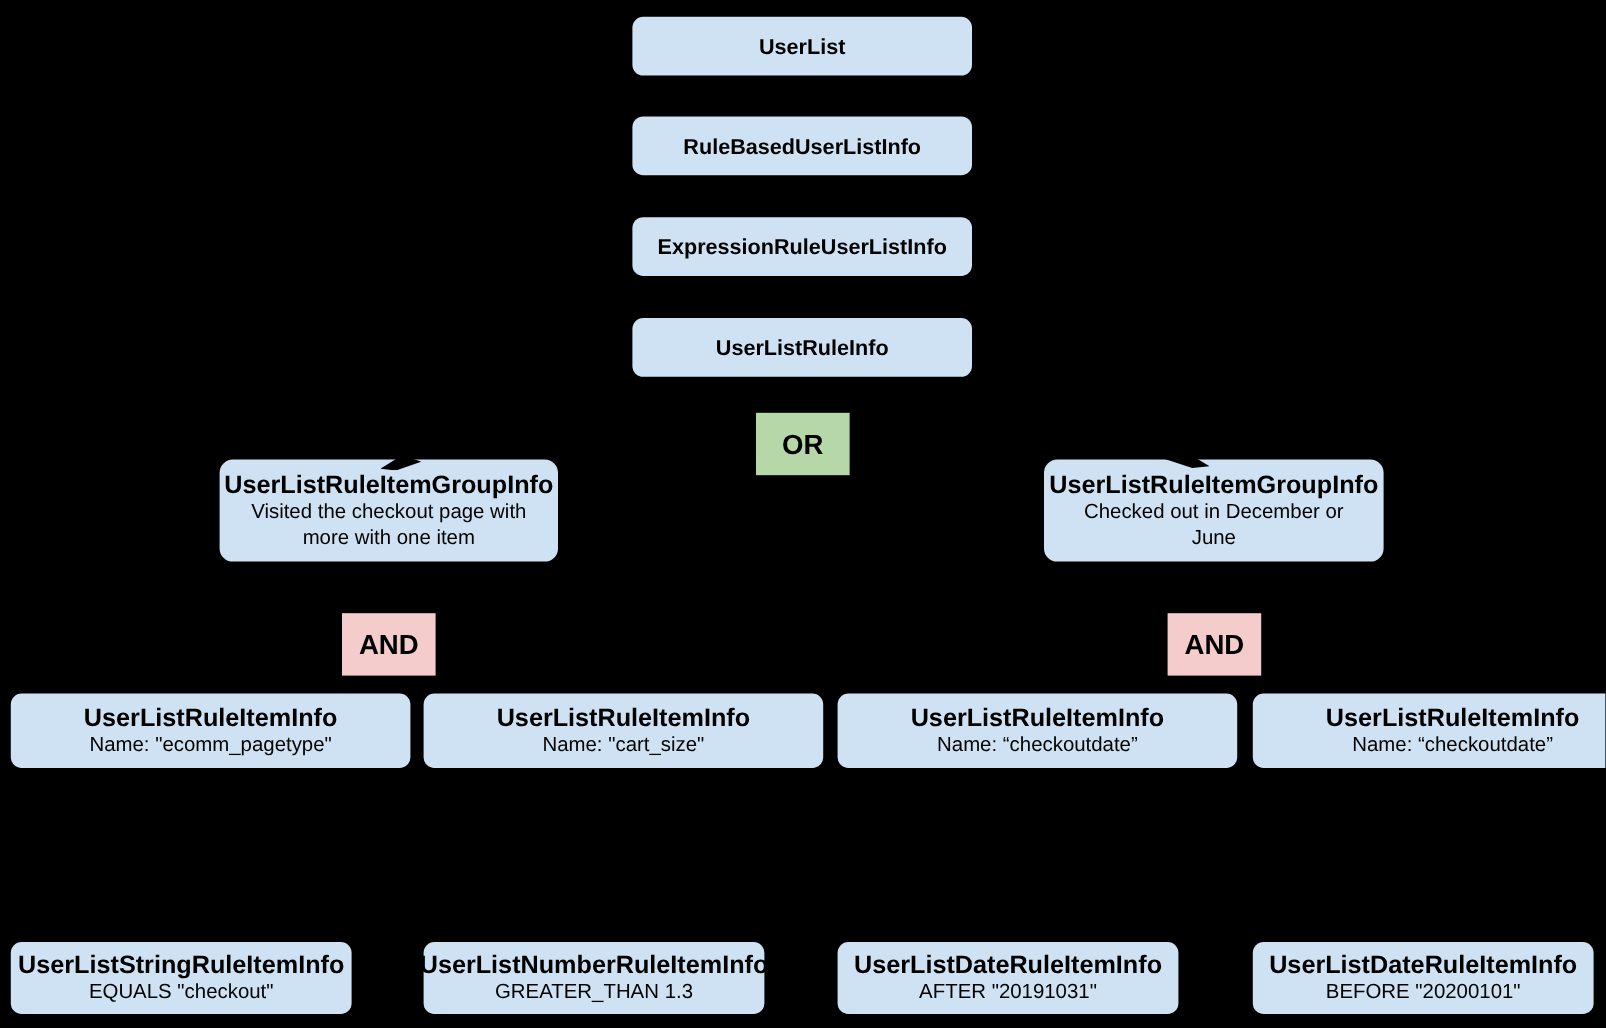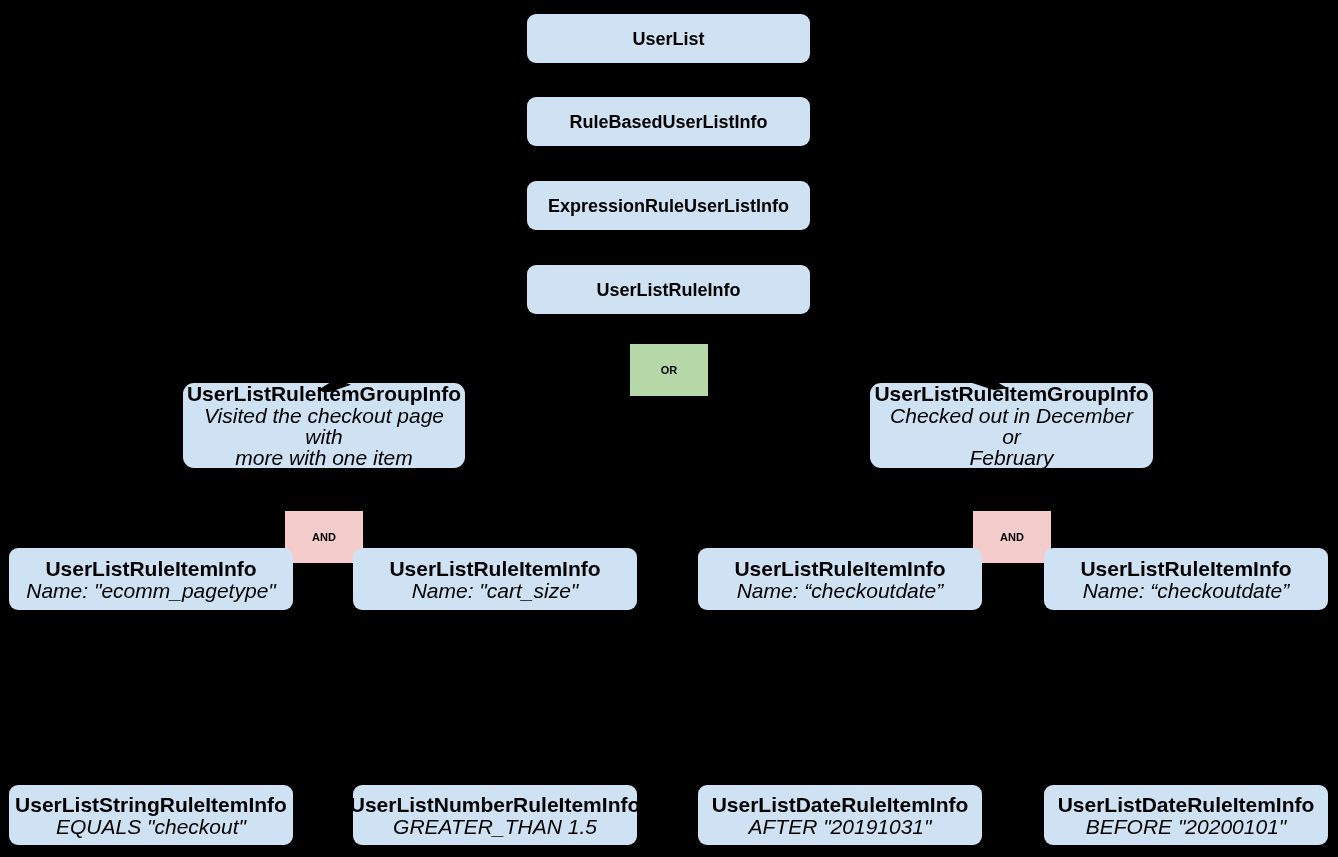--- a/index.html
+++ b/index.html
@@ -27,49 +27,48 @@
     text-align: center;
     box-sizing: border-box;
     padding: 4px 10px;
   }
   .node .title {
     font-weight: bold;
     font-size: 21px;
     line-height: 22px;
   }
   .node .detail {
-    font-style: italic;
-    font-size: 21px;
+    font-size: 17px;
     line-height: 21px;
   }
   .chain { left: 527px; width: 283px; height: 49px; }
   .chain .title { font-size: 18px; }
   #chain-0 { top: 14px; }
   #chain-1 { top: 97px; }
   #chain-2 { top: 181px; }
   #chain-3 { top: 265px; }
 
   .op {
     position: absolute;
     display: flex;
     align-items: center;
     justify-content: center;
     font-weight: bold;
-    font-size: 11px;
+    font-size: 23px;
     color: #000000;
     border-radius: 0;
   }
   #or-box  { left: 630px; top: 344px; width: 78px; height: 52px; background: #b6d7a8; }
   #and-left  { left: 285px; top: 511px; width: 78px; height: 52px; background: #f4cccc; }
   #and-right { left: 973px; top: 511px; width: 78px; height: 52px; background: #f4cccc; }
 
   #group-left  { left: 183px; top: 383px; width: 282px; height: 85px; border-radius: 11px; }
   #group-right { left: 870px; top: 383px; width: 283px; height: 85px; border-radius: 11px; }
 
-  .rule-item { top: 548px; width: 284px; height: 62px; }
+  .rule-item { top: 578px; width: 333px; height: 62px; }
   #item-0 { left: 9px; }
   #item-1 { left: 353px; }
   #item-2 { left: 698px; }
   #item-3 { left: 1044px; }
 
   .leaf-item { top: 785px; width: 284px; height: 60px; justify-content: center; }
   #leaf-0 { left: 9px; }
   #leaf-1 { left: 353px; }
   #leaf-2 { left: 698px; }
   #leaf-3 { left: 1044px; }
@@ -105,21 +104,21 @@
   </div>
 
   <div class="node" id="group-left">
     <span class="title">UserListRuleItemGroupInfo</span>
     <span class="detail">Visited the checkout page with</span>
     <span class="detail">more with one item</span>
   </div>
   <div class="node" id="group-right">
     <span class="title">UserListRuleItemGroupInfo</span>
     <span class="detail">Checked out in December or</span>
-    <span class="detail">February</span>
+    <span class="detail">June</span>
   </div>
 
   <div class="arrowhead" id="arrowhead-left"></div>
   <div class="arrowhead" id="arrowhead-right"></div>
 
   <div class="op" id="and-left">
     <span>AND</span>
   </div>
   <div class="op" id="and-right">
     <span>AND</span>
@@ -141,21 +140,21 @@
     <span class="title">UserListRuleItemInfo</span>
     <span class="detail">Name: “checkoutdate”</span>
   </div>
 
   <div class="node leaf-item" id="leaf-0">
     <span class="title">UserListStringRuleItemInfo</span>
     <span class="detail">EQUALS "checkout"</span>
   </div>
   <div class="node leaf-item" id="leaf-1">
     <span class="title">UserListNumberRuleItemInfo</span>
-    <span class="detail">GREATER_THAN 1.5</span>
+    <span class="detail">GREATER_THAN 1.3</span>
   </div>
   <div class="node leaf-item" id="leaf-2">
     <span class="title">UserListDateRuleItemInfo</span>
     <span class="detail">AFTER "20191031"</span>
   </div>
   <div class="node leaf-item" id="leaf-3">
     <span class="title">UserListDateRuleItemInfo</span>
     <span class="detail">BEFORE "20200101"</span>
   </div>
 

